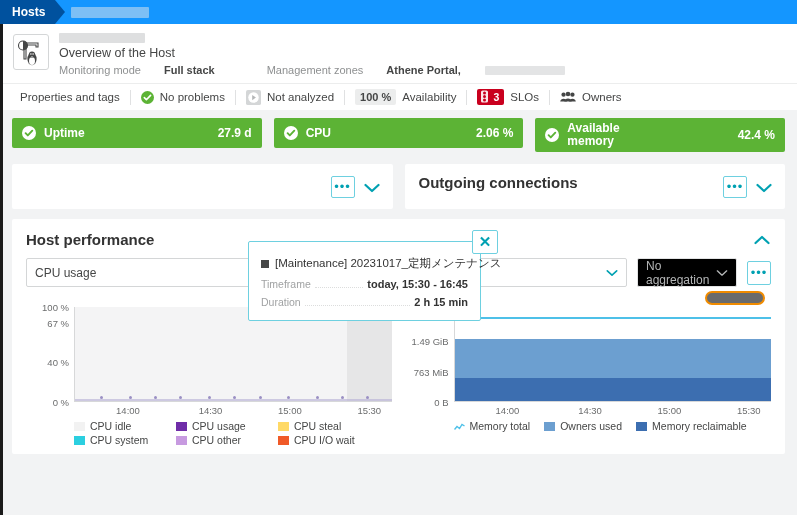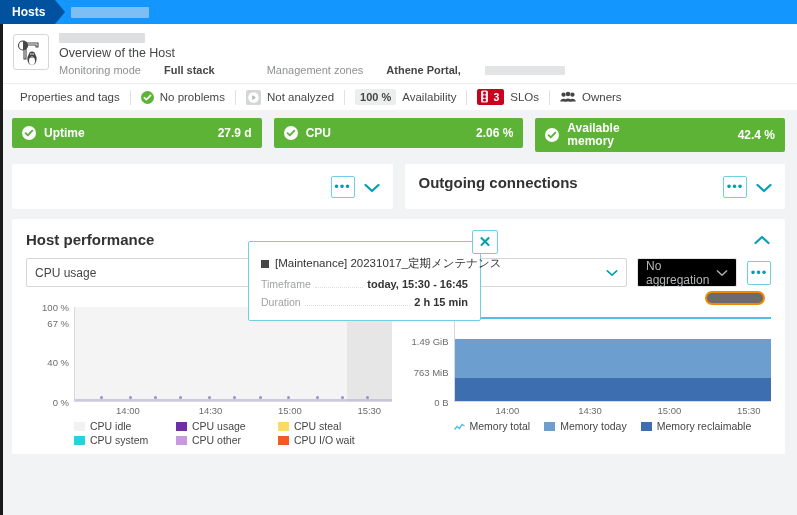--- a/index.html
+++ b/index.html
@@ -597,21 +597,21 @@
         <div class="lg">
           <span class="sw">
             <svg width="11" height="9" viewBox="0 0 11 9">
                 <path d="M0.5 6.5 L3 3.5 L5.5 5.5 L8 1.5 L10.5 3" fill="none" stroke="#4ec0e8" stroke-width="1.4"></path>
               </svg>
           </span>
           <span>Memory total</span>
         </div>
         <div class="lg">
           <span class="sw" style="background:#6c9fd0"></span>
-          <span>Memory today</span>
+          <span>Owners used</span>
         </div>
         <div class="lg">
           <span class="sw" style="background:#3c6eb0"></span>
           <span>Memory reclaimable</span>
         </div>
       </div>
     </div>
 
   </div>
 </div>

